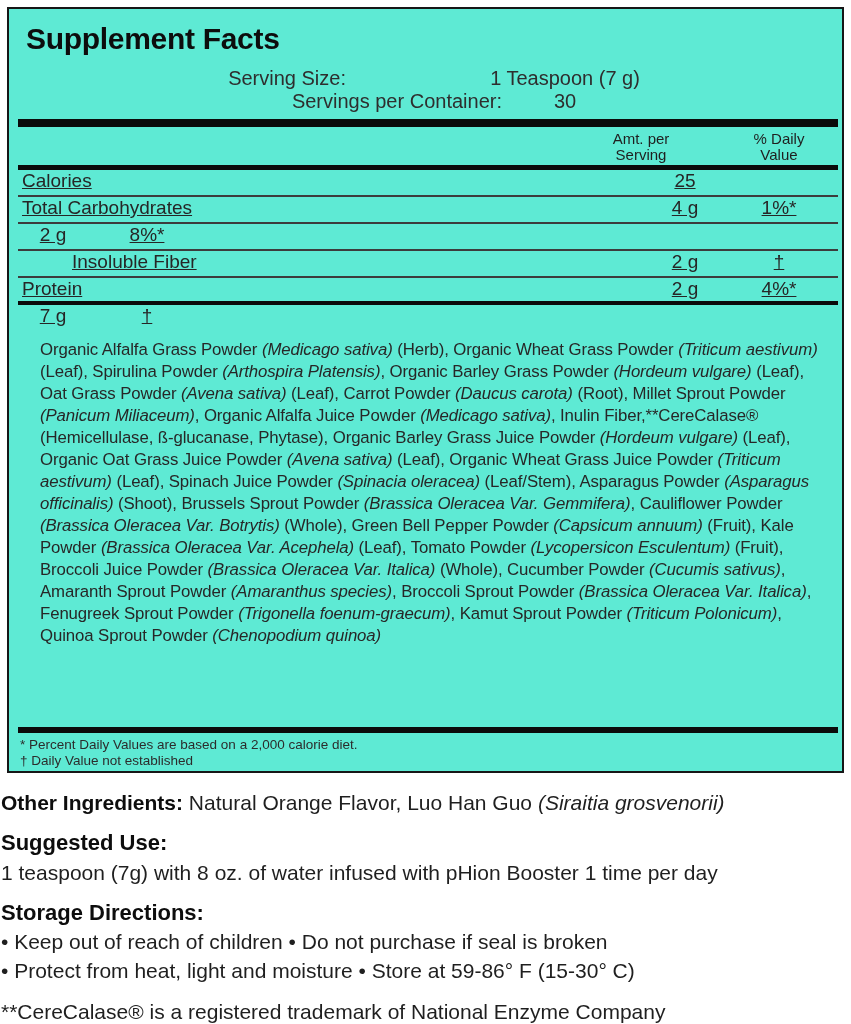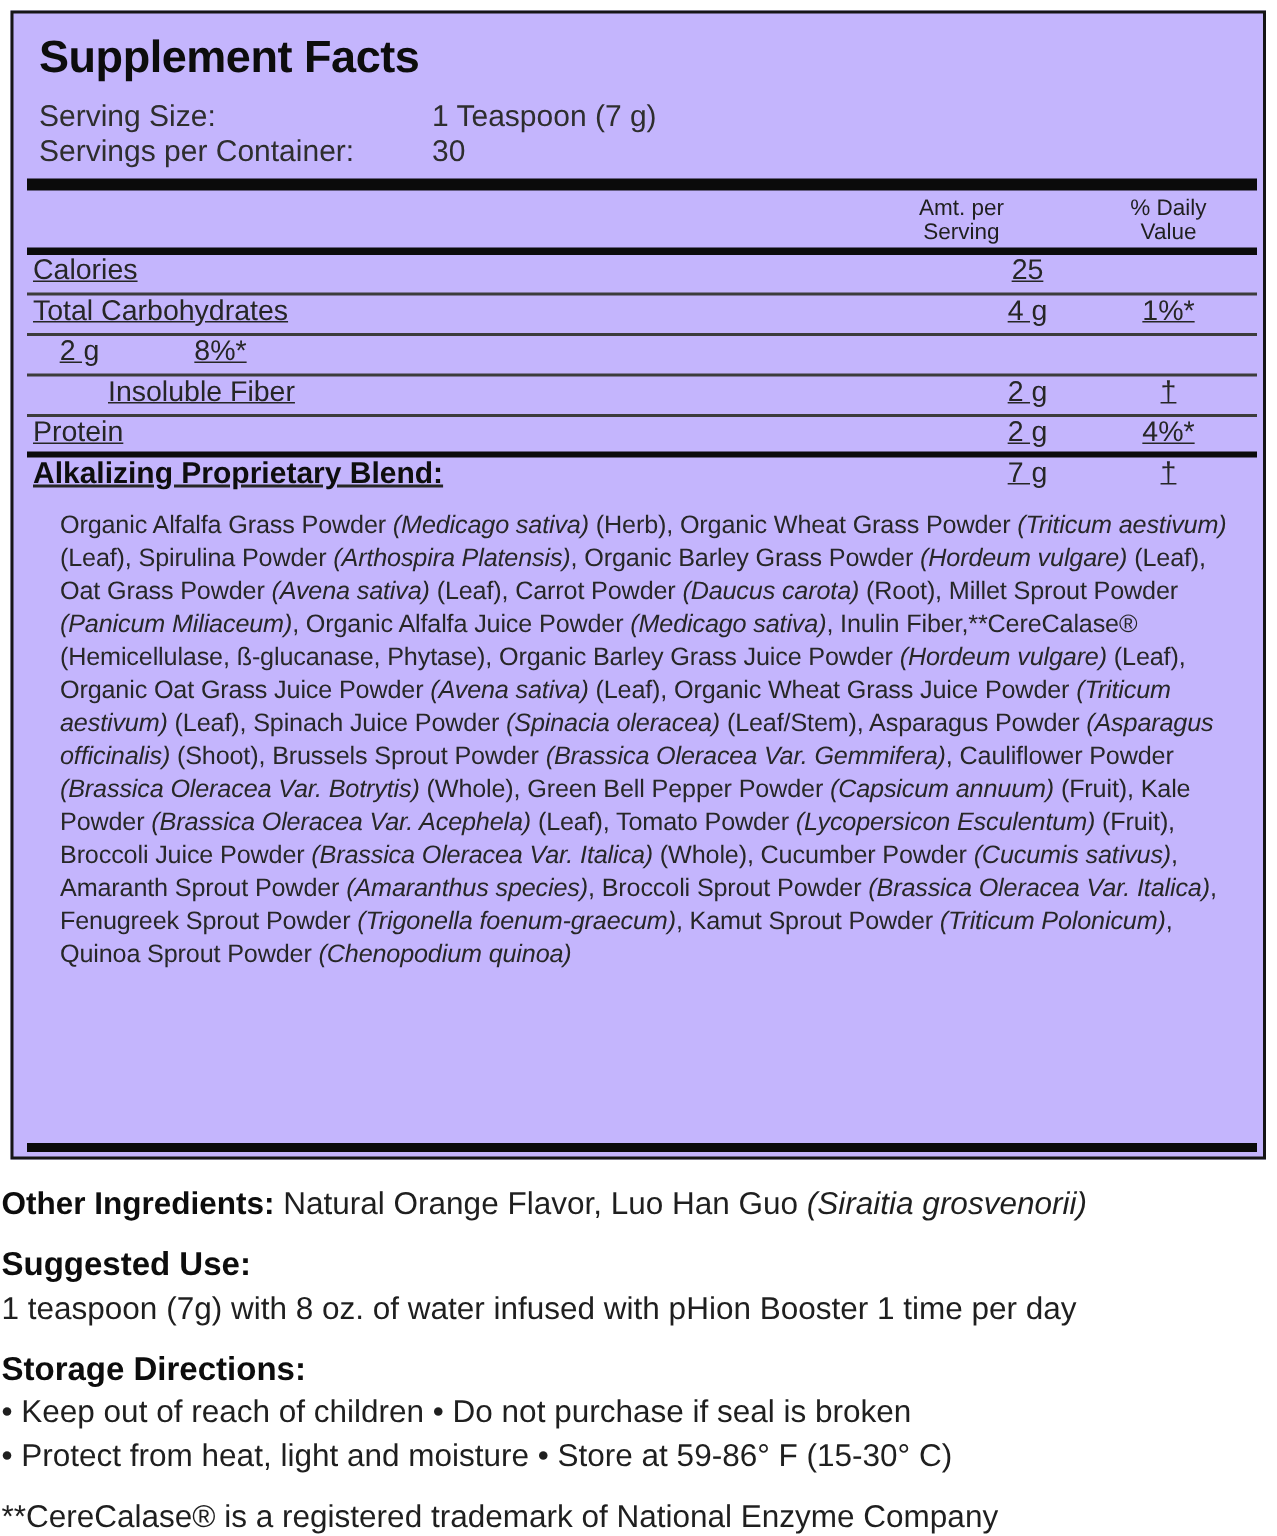--- a/index.html
+++ b/index.html
@@ -3,28 +3,28 @@
 <meta charset="utf-8">
 <style>
   html,body { margin:0; padding:0; background:#ffffff; }
   .page {
     position:relative; width:851px; height:1024px; background:#ffffff;
     font-family:"Liberation Sans", sans-serif; color:#242424; overflow:hidden;
   }
   
   .facts-box {
     position:absolute; left:7px; top:7px; width:837px; height:766px;
-    border:2px solid #161616; box-sizing:border-box; background:#c4b5fd; overflow:hidden;
+    border:2px solid #161616; box-sizing:border-box; background:#5eead4; overflow:hidden;
   }
   .panel-title {
     margin:13px 0 0 17px; font-size:30px; line-height:34px; font-weight:700;
     letter-spacing:-0.3px; color:#0d0d0d;
   }
   .serving { margin:11px 0 0 17px; font-size:20px; line-height:23px; color:#2e2e2e; }
-  .serving-row { display:flex; }
+  .serving-row { display:flex;justify-content:center; }
   .serving-row .lbl { width:262px; }
   .bar { margin-left:9px; margin-right:4px; background:#0b0b0b; }
   .bar-thick { height:8px; margin-top:6px; }
   .bar-mid { height:5px; }
   .hdr-row { display:flex; margin:0 4px 0 9px; padding:4px 0 3px;gap:44px; }
   .hspacer { flex:1; }
   .hcol { font-size:15px; line-height:15.5px; text-align:center; color:#1f1f1f; }
   .hcol-amt { width:70px; }
   .hcol-dv { width:118px; }
   .nrow {
@@ -110,29 +110,32 @@
       <span class="nname">Insoluble Fiber</span>
       <span class="namt">2 g</span>
       <span class="ndv">†</span>
     </div>
     <div class="nrow indent-0 nrow-protein">
       <span class="nname">Protein</span>
       <span class="namt">2 g</span>
       <span class="ndv">4%*</span>
     </div>
     <div class="nrow indent-0 nrow-blend">
-      <span class="nname">Alkalizing Proprietary Blend:</span>
       <span class="namt">7 g</span>
       <span class="ndv">†</span>
     </div>
 
     <p class="blend-text"><span>Organic Alfalfa Grass Powder </span><span class="it">(Medicago sativa)</span><span> (Herb), Organic Wheat Grass Powder </span><span class="it">(Triticum aestivum)</span><span> (Leaf), Spirulina Powder </span><span class="it">(Arthospira Platensis)</span><span>, Organic Barley Grass Powder </span><span class="it">(Hordeum vulgare)</span><span> (Leaf), Oat Grass Powder </span><span class="it">(Avena sativa)</span><span> (Leaf), Carrot Powder </span><span class="it">(Daucus carota)</span><span> (Root), Millet Sprout Powder </span><span class="it">(Panicum Miliaceum)</span><span>, Organic Alfalfa Juice Powder </span><span class="it">(Medicago sativa)</span><span>, Inulin Fiber,**CereCalase® (Hemicellulase, ß-glucanase, Phytase), Organic Barley Grass Juice Powder </span><span class="it">(Hordeum vulgare)</span><span> (Leaf), Organic Oat Grass Juice Powder </span><span class="it">(Avena sativa)</span><span> (Leaf), Organic Wheat Grass Juice Powder </span><span class="it">(Triticum aestivum)</span><span> (Leaf), Spinach Juice Powder </span><span class="it">(Spinacia oleracea)</span><span> (Leaf/Stem), Asparagus Powder </span><span class="it">(Asparagus officinalis)</span><span> (Shoot), Brussels Sprout Powder </span><span class="it">(Brassica Oleracea Var. Gemmifera)</span><span>, Cauliflower Powder </span><span class="it">(Brassica Oleracea Var. Botrytis)</span><span> (Whole), Green Bell Pepper Powder </span><span class="it">(Capsicum annuum)</span><span> (Fruit), Kale Powder </span><span class="it">(Brassica Oleracea Var. Acephela)</span><span> (Leaf), Tomato Powder </span><span class="it">(Lycopersicon Esculentum)</span><span> (Fruit), Broccoli Juice Powder </span><span class="it">(Brassica Oleracea Var. Italica)</span><span> (Whole), Cucumber Powder </span><span class="it">(Cucumis sativus)</span><span>, Amaranth Sprout Powder </span><span class="it">(Amaranthus species)</span><span>, Broccoli Sprout Powder </span><span class="it">(Brassica Oleracea Var. Italica)</span><span>, Fenugreek Sprout Powder </span><span class="it">(Trigonella foenum-graecum)</span><span>, Kamut Sprout Powder </span><span class="it">(Triticum Polonicum)</span><span>, Quinoa Sprout Powder </span><span class="it">(Chenopodium quinoa)</span></p>
 
     <div class="foot">
       <div class="bar bar-foot"></div>
+      <div class="footnotes">
+        <div>* Percent Daily Values are based on a 2,000 calorie diet.</div>
+        <div>† Daily Value not established</div>
+      </div>
     </div>
 
   </section>
 
   <section class="below">
 
     <p class="other-line"><b>Other Ingredients:</b><span><span> Natural Orange Flavor, Luo Han Guo </span><span class="it">(Siraitia grosvenorii)</span></span></p>
 
     <h2>Suggested Use:</h2>
     <p class="body-line">1 teaspoon (7g) with 8 oz. of water infused with pHion Booster 1 time per day</p>

